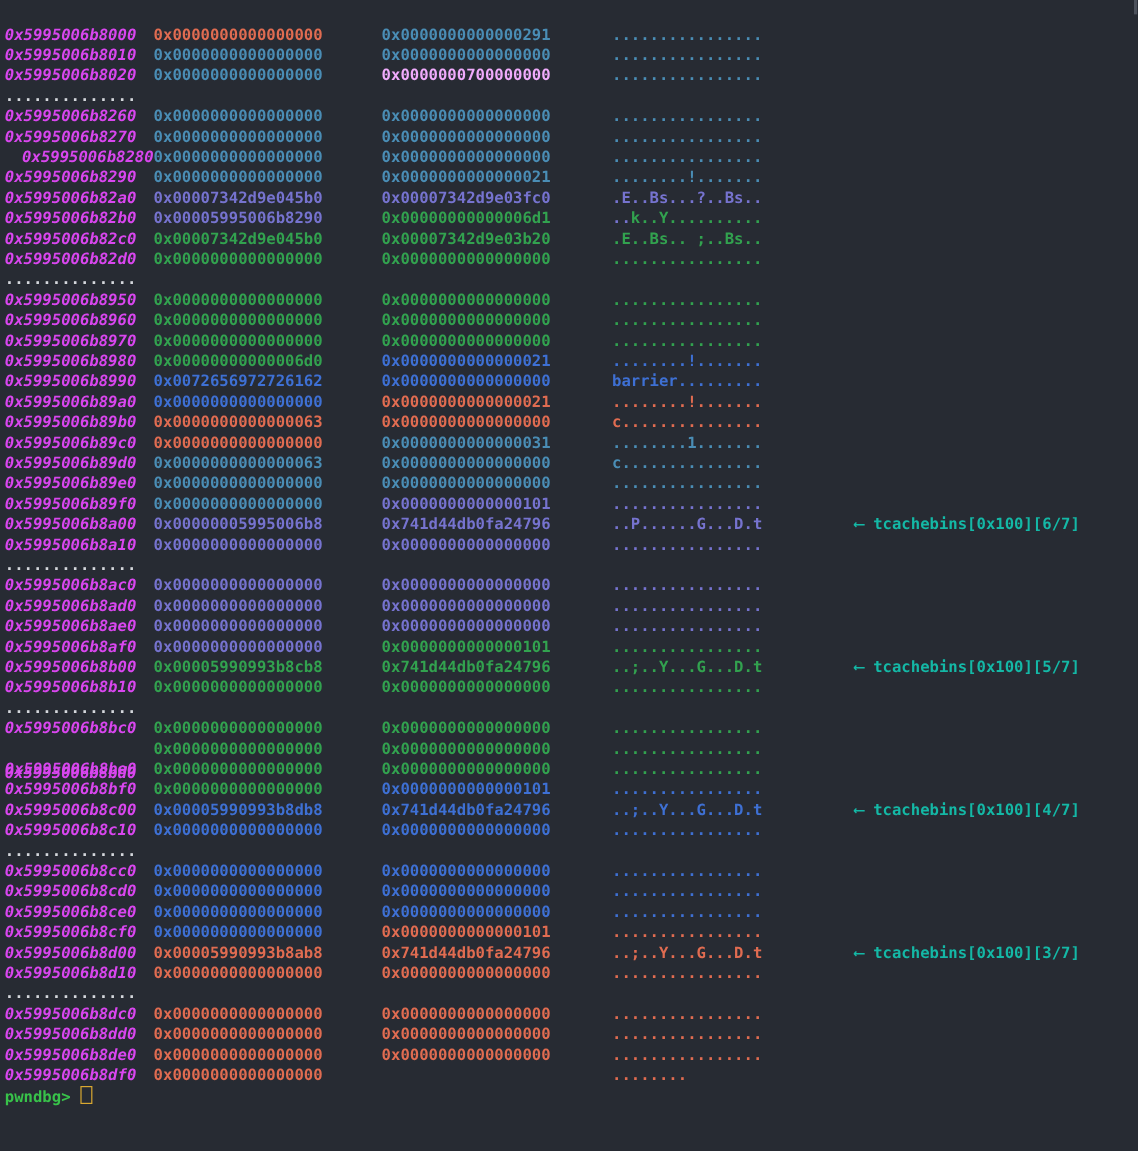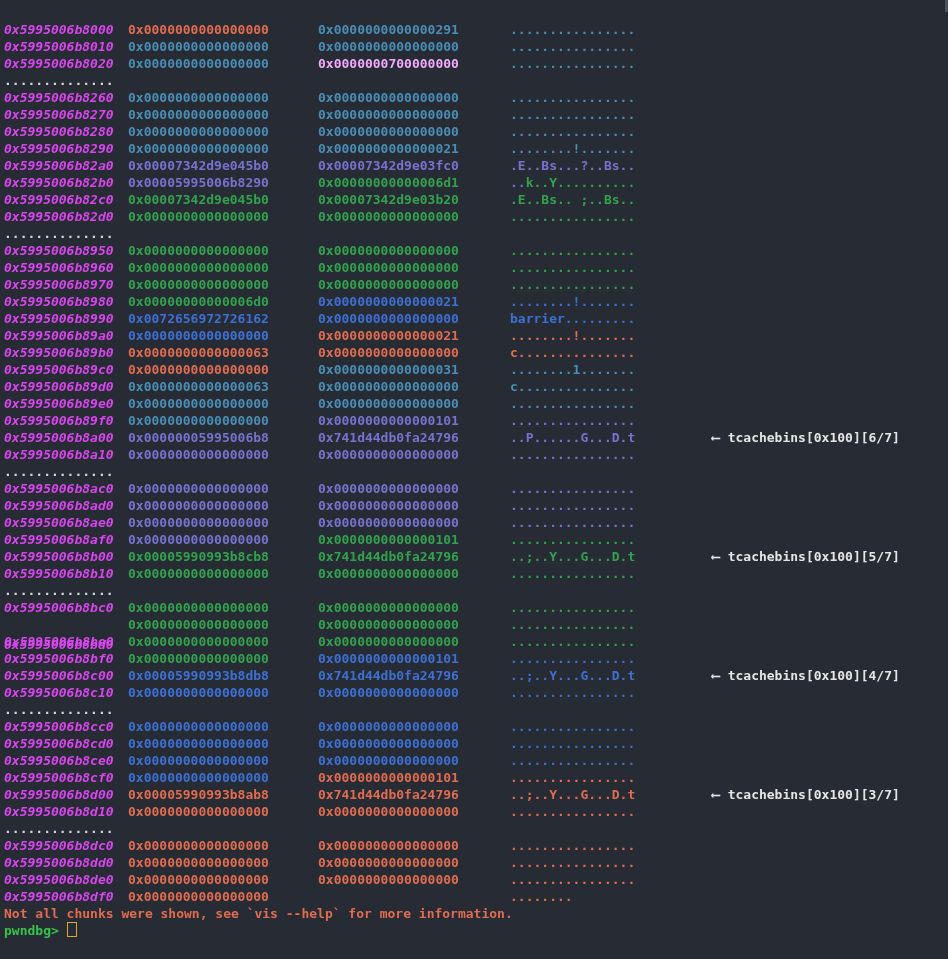--- a/index.html
+++ b/index.html
@@ -17,21 +17,21 @@
   }
   .line{
     display:grid;
     grid-template-columns:124px 190px 192px 202px auto;
     height:17px;
     white-space:pre;
   }
   .line span{white-space:pre;}
   .addr{color:#d946ef;font-style:italic;}
   .dotsrow{color:#d4d7dc;}
-  .note{color:#e5e5e5;}
+  .note{color:#14b8a6;}
   .promptline{height:17px;white-space:pre;}
   .blank{height:17px;}
   .plabel{color:#38c24a;}
   .cmd{color:#dfe2e7;margin-left:8px;}
   .msg{height:17px;}
   .cursor{
     display:inline-block;
     width:8px;height:13px;
     border:1.5px solid #d9a831;
     vertical-align:-2px;
@@ -53,21 +53,21 @@
 
   <div class="blank"></div>
 
   <div>
       <div class="line"><span class="addr" style="grid-column: 1;">0x5995006b8000</span><span style="grid-column: 2; color: rgb(224, 108, 81);">0x0000000000000000</span><span style="grid-column: 3; color: rgb(74, 141, 181);">0x0000000000000291</span><span style="grid-column: 4;"><span style="color: rgb(74, 141, 181);">................</span></span></div>
       <div class="line"><span class="addr" style="grid-column: 1;">0x5995006b8010</span><span style="grid-column: 2; color: rgb(74, 141, 181);">0x0000000000000000</span><span style="grid-column: 3; color: rgb(74, 141, 181);">0x0000000000000000</span><span style="grid-column: 4;"><span style="color: rgb(74, 141, 181);">................</span></span></div>
       <div class="line"><span class="addr" style="grid-column: 1;">0x5995006b8020</span><span style="grid-column: 2; color: rgb(74, 141, 181);">0x0000000000000000</span><span style="grid-column: 3; color: #f0abfc;">0x0000000700000000</span><span style="grid-column: 4;"><span style="color: rgb(74, 141, 181);">................</span></span></div>
       <div class="line"><span class="dotsrow" style="grid-column: 1;">..............</span></div>
       <div class="line"><span class="addr" style="grid-column: 1;">0x5995006b8260</span><span style="grid-column: 2; color: rgb(74, 141, 181);">0x0000000000000000</span><span style="grid-column: 3; color: rgb(74, 141, 181);">0x0000000000000000</span><span style="grid-column: 4;"><span style="color: rgb(74, 141, 181);">................</span></span></div>
       <div class="line"><span class="addr" style="grid-column: 1;">0x5995006b8270</span><span style="grid-column: 2; color: rgb(74, 141, 181);">0x0000000000000000</span><span style="grid-column: 3; color: rgb(74, 141, 181);">0x0000000000000000</span><span style="grid-column: 4;"><span style="color: rgb(74, 141, 181);">................</span></span></div>
-      <div class="line"><span class="addr" style="grid-column: 1;">0x5995006b8280</span><span style="grid-column: 2; color: rgb(74, 141, 181);">0x0000000000000000</span><span style="grid-column: 3; color: rgb(74, 141, 181);">0x0000000000000000</span><span style="grid-column: 4;"><span style="color: rgb(74, 141, 181);">................</span></span></div>
+      <div class="line"><span class="addr" style="grid-column: 1; text-align: right;">0x5995006b8280</span><span style="grid-column: 2; color: rgb(74, 141, 181);">0x0000000000000000</span><span style="grid-column: 3; color: rgb(74, 141, 181);">0x0000000000000000</span><span style="grid-column: 4;"><span style="color: rgb(74, 141, 181);">................</span></span></div>
       <div class="line"><span class="addr" style="grid-column: 1;">0x5995006b8290</span><span style="grid-column: 2; color: rgb(74, 141, 181);">0x0000000000000000</span><span style="grid-column: 3; color: rgb(74, 141, 181);">0x0000000000000021</span><span style="grid-column: 4;"><span style="color: rgb(74, 141, 181);">........!.......</span></span></div>
       <div class="line"><span class="addr" style="grid-column: 1;">0x5995006b82a0</span><span style="grid-column: 2; color: rgb(118, 115, 207);">0x00007342d9e045b0</span><span style="grid-column: 3; color: rgb(118, 115, 207);">0x00007342d9e03fc0</span><span style="grid-column: 4;"><span style="color: rgb(118, 115, 207);">.E..Bs...?..Bs..</span></span></div>
       <div class="line"><span class="addr" style="grid-column: 1;">0x5995006b82b0</span><span style="grid-column: 2; color: rgb(118, 115, 207);">0x00005995006b8290</span><span style="grid-column: 3; color: rgb(50, 162, 79);">0x00000000000006d1</span><span style="grid-column: 4;"><span style="color: rgb(118, 115, 207);">..</span><span style="color: rgb(50, 162, 79);">k..Y..........</span></span></div>
       <div class="line"><span class="addr" style="grid-column: 1;">0x5995006b82c0</span><span style="grid-column: 2; color: rgb(50, 162, 79);">0x00007342d9e045b0</span><span style="grid-column: 3; color: rgb(50, 162, 79);">0x00007342d9e03b20</span><span style="grid-column: 4;"><span style="color: rgb(50, 162, 79);">.E..Bs.. ;..Bs..</span></span></div>
       <div class="line"><span class="addr" style="grid-column: 1;">0x5995006b82d0</span><span style="grid-column: 2; color: rgb(50, 162, 79);">0x0000000000000000</span><span style="grid-column: 3; color: rgb(50, 162, 79);">0x0000000000000000</span><span style="grid-column: 4;"><span style="color: rgb(50, 162, 79);">................</span></span></div>
       <div class="line"><span class="dotsrow" style="grid-column: 1;">..............</span></div>
       <div class="line"><span class="addr" style="grid-column: 1;">0x5995006b8950</span><span style="grid-column: 2; color: rgb(50, 162, 79);">0x0000000000000000</span><span style="grid-column: 3; color: rgb(50, 162, 79);">0x0000000000000000</span><span style="grid-column: 4;"><span style="color: rgb(50, 162, 79);">................</span></span></div>
       <div class="line"><span class="addr" style="grid-column: 1;">0x5995006b8960</span><span style="grid-column: 2; color: rgb(50, 162, 79);">0x0000000000000000</span><span style="grid-column: 3; color: rgb(50, 162, 79);">0x0000000000000000</span><span style="grid-column: 4;"><span style="color: rgb(50, 162, 79);">................</span></span></div>
       <div class="line"><span class="addr" style="grid-column: 1;">0x5995006b8970</span><span style="grid-column: 2; color: rgb(50, 162, 79);">0x0000000000000000</span><span style="grid-column: 3; color: rgb(50, 162, 79);">0x0000000000000000</span><span style="grid-column: 4;"><span style="color: rgb(50, 162, 79);">................</span></span></div>
       <div class="line"><span class="addr" style="grid-column: 1;">0x5995006b8980</span><span style="grid-column: 2; color: rgb(50, 162, 79);">0x00000000000006d0</span><span style="grid-column: 3; color: rgb(62, 112, 212);">0x0000000000000021</span><span style="grid-column: 4;"><span style="color: rgb(62, 112, 212);">........!.......</span></span></div>
@@ -101,16 +101,15 @@
       <div class="line"><span class="addr" style="grid-column: 1;">0x5995006b8cf0</span><span style="grid-column: 2; color: rgb(62, 112, 212);">0x0000000000000000</span><span style="grid-column: 3; color: rgb(224, 108, 81);">0x0000000000000101</span><span style="grid-column: 4;"><span style="color: rgb(224, 108, 81);">................</span></span></div>
       <div class="line"><span class="addr" style="grid-column: 1;">0x5995006b8d00</span><span style="grid-column: 2; color: rgb(224, 108, 81);">0x00005990993b8ab8</span><span style="grid-column: 3; color: rgb(224, 108, 81);">0x741d44db0fa24796</span><span style="grid-column: 4;"><span style="color: rgb(224, 108, 81);">..;..Y...G...D.t</span></span><span class="note" style="grid-column: 5;">⟵ tcachebins[0x100][3/7]</span></div>
       <div class="line"><span class="addr" style="grid-column: 1;">0x5995006b8d10</span><span style="grid-column: 2; color: rgb(224, 108, 81);">0x0000000000000000</span><span style="grid-column: 3; color: rgb(224, 108, 81);">0x0000000000000000</span><span style="grid-column: 4;"><span style="color: rgb(224, 108, 81);">................</span></span></div>
       <div class="line"><span class="dotsrow" style="grid-column: 1;">..............</span></div>
       <div class="line"><span class="addr" style="grid-column: 1;">0x5995006b8dc0</span><span style="grid-column: 2; color: rgb(224, 108, 81);">0x0000000000000000</span><span style="grid-column: 3; color: rgb(224, 108, 81);">0x0000000000000000</span><span style="grid-column: 4;"><span style="color: rgb(224, 108, 81);">................</span></span></div>
       <div class="line"><span class="addr" style="grid-column: 1;">0x5995006b8dd0</span><span style="grid-column: 2; color: rgb(224, 108, 81);">0x0000000000000000</span><span style="grid-column: 3; color: rgb(224, 108, 81);">0x0000000000000000</span><span style="grid-column: 4;"><span style="color: rgb(224, 108, 81);">................</span></span></div>
       <div class="line"><span class="addr" style="grid-column: 1;">0x5995006b8de0</span><span style="grid-column: 2; color: rgb(224, 108, 81);">0x0000000000000000</span><span style="grid-column: 3; color: rgb(224, 108, 81);">0x0000000000000000</span><span style="grid-column: 4;"><span style="color: rgb(224, 108, 81);">................</span></span></div>
       <div class="line"><span class="addr" style="grid-column: 1;">0x5995006b8df0</span><span style="grid-column: 2; color: rgb(224, 108, 81);">0x0000000000000000</span><span style="grid-column: 4;"><span style="color: rgb(224, 108, 81);">........</span></span></div>
     </div>
 
-  <div class="msg"><span style="color:#e06c51;">Not all chunks were shown, see `vis --help` for more information.</span></div>
 
   <div class="promptline"><span class="plabel">pwndbg&gt;</span><span class="cursor"></span></div>
 </div>
 
 </body></html>

